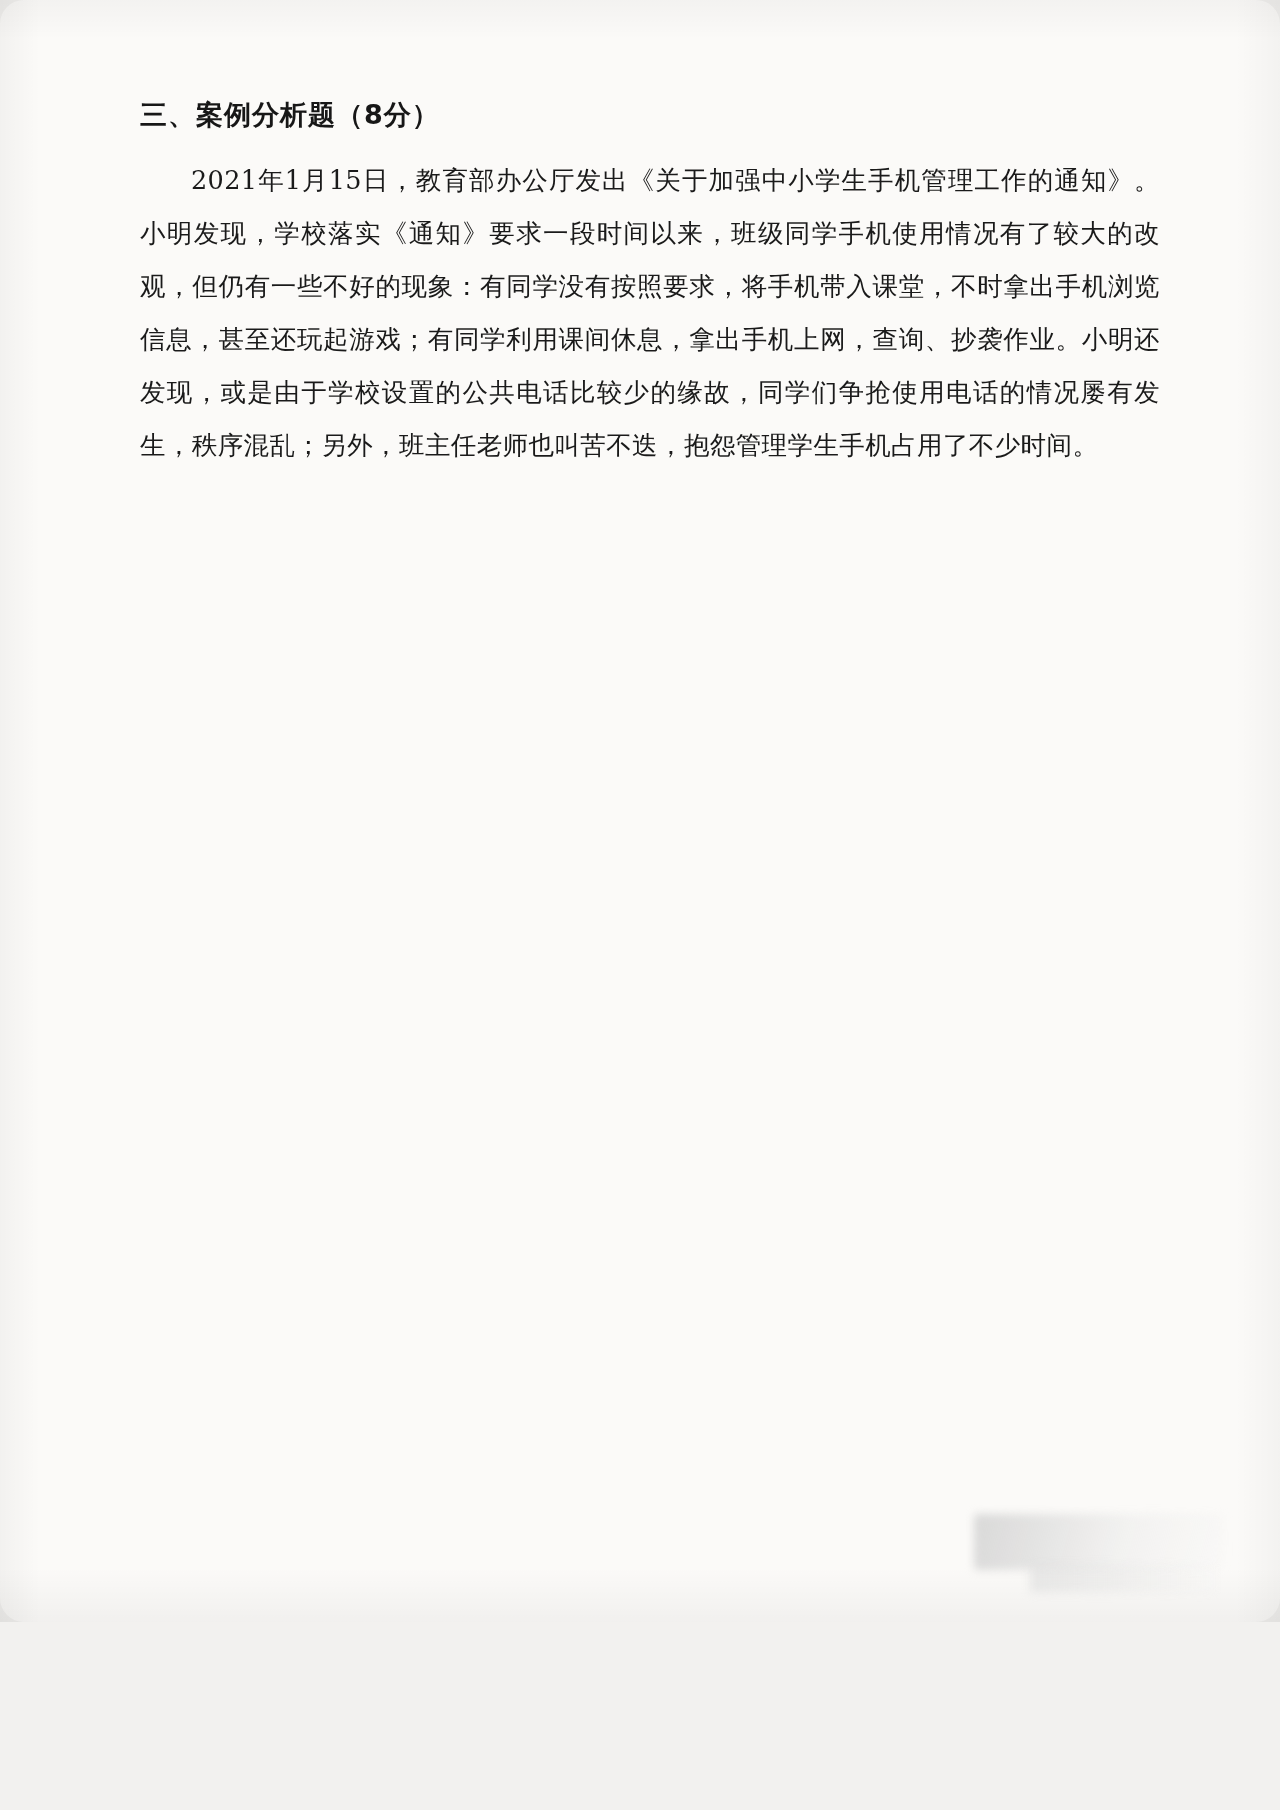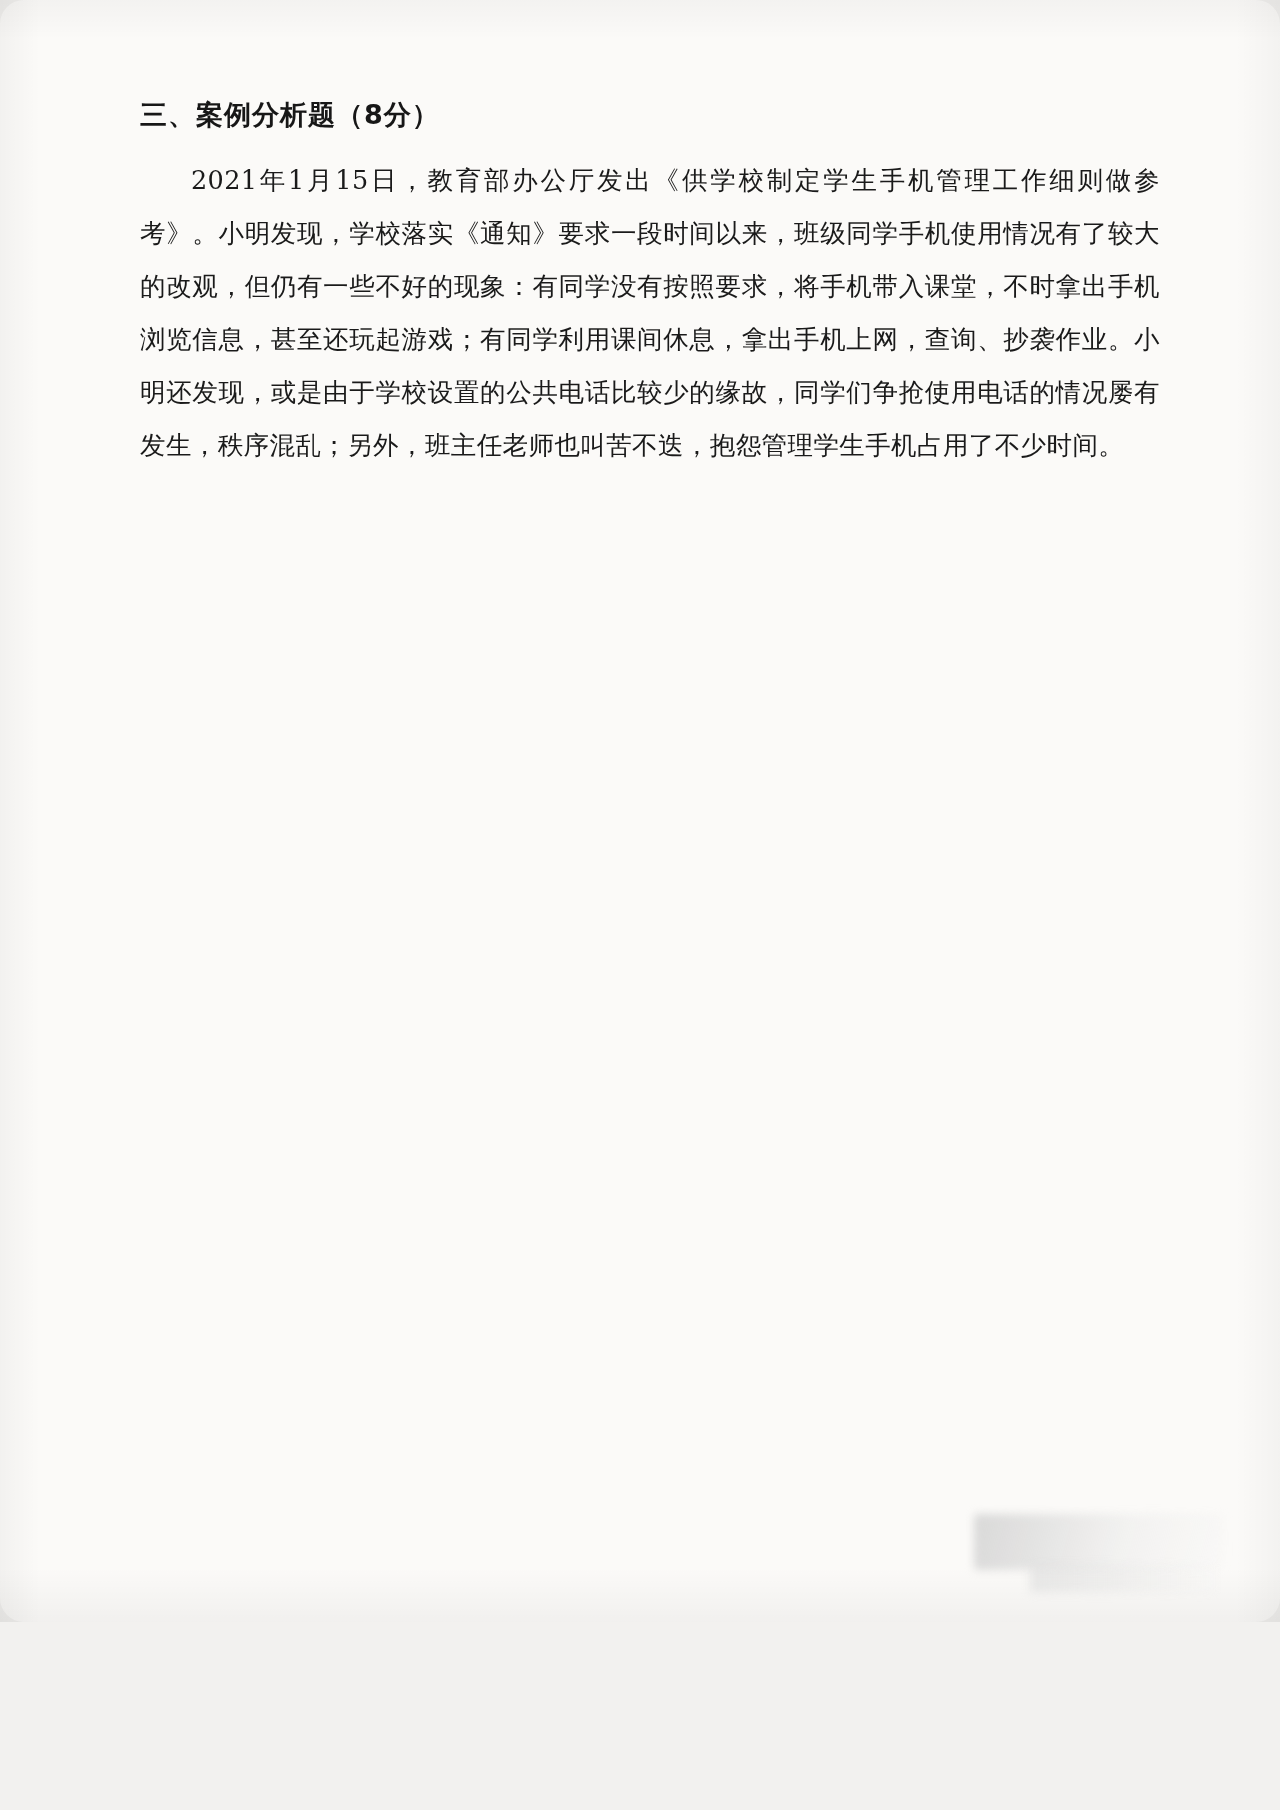--- a/index.html
+++ b/index.html
@@ -83,20 +83,20 @@
 </head>
 <body>
 
 <div class="page">
   <div class="content">
 
     <h2 class="section-heading">
       <span>三、案例分析题（8分）</span>
     </h2>
 
-    <p class="body-par">2021年1月15日，教育部办公厅发出《供学校制定学生手机管理工作细则做参考》。小明发现，学校落实《通知》要求一段时间以来，班级同学手机使用情况有了较大的改观，但仍有一些不好的现象：有同学没有按照要求，将手机带入课堂，不时拿出手机浏览信息，甚至还玩起游戏；有同学利用课间休息，拿出手机上网，查询、抄袭作业。小明还发现，或是由于学校设置的公共电话比较少的缘故，同学们争抢使用电话的情况屡有发生，秩序混乱；另外，班主任老师也叫苦不迭，抱怨管理学生手机占用了不少时间。</p>
+    <p class="body-par">2021年1月15日，教育部办公厅发出《关于加强中小学生手机管理工作的通知》。小明发现，学校落实《通知》要求一段时间以来，班级同学手机使用情况有了较大的改观，但仍有一些不好的现象：有同学没有按照要求，将手机带入课堂，不时拿出手机浏览信息，甚至还玩起游戏；有同学利用课间休息，拿出手机上网，查询、抄袭作业。小明还发现，或是由于学校设置的公共电话比较少的缘故，同学们争抢使用电话的情况屡有发生，秩序混乱；另外，班主任老师也叫苦不迭，抱怨管理学生手机占用了不少时间。</p>
 
 
   </div>
 
   <div class="smudge"></div>
   <div class="smudge2"></div>
 </div>
 
 </body></html>

